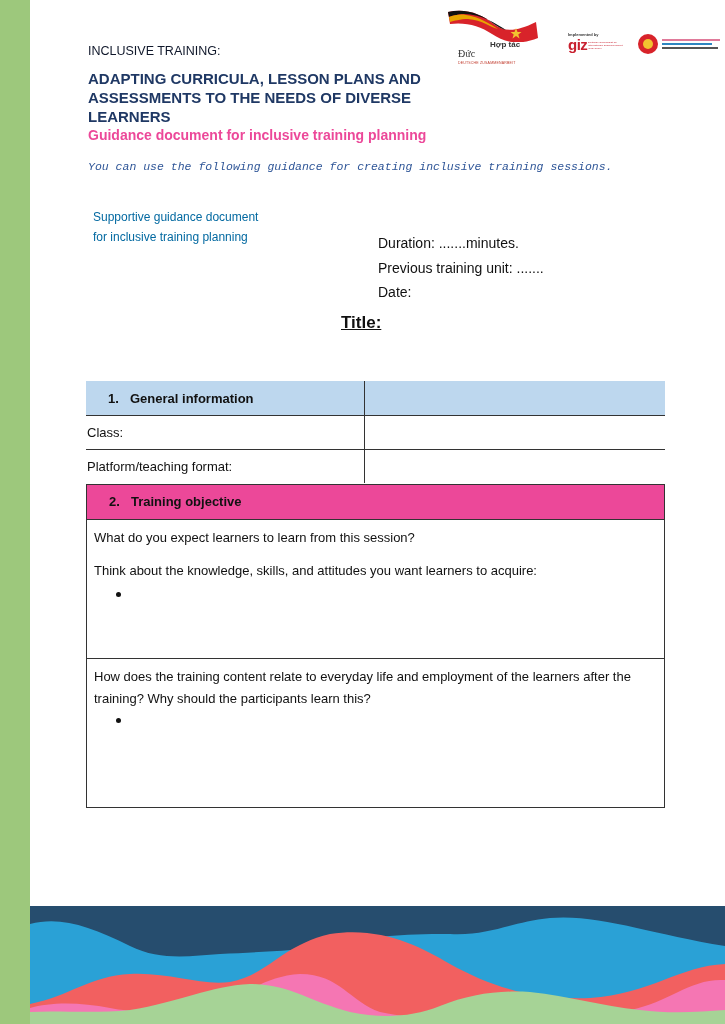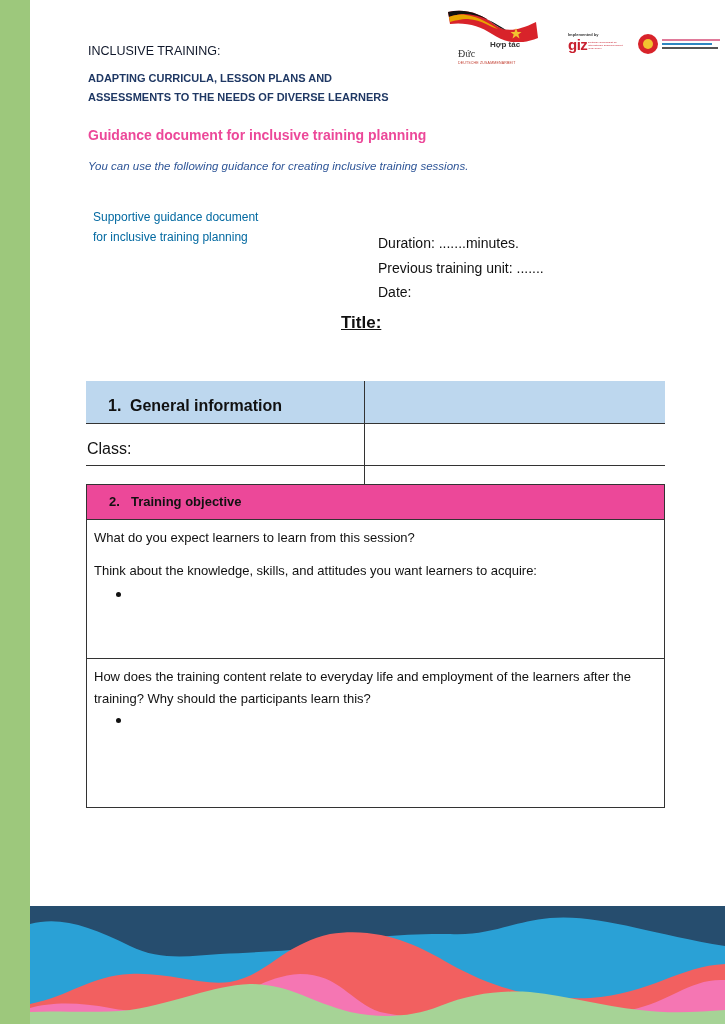--- a/index.html
+++ b/index.html
@@ -14,28 +14,28 @@
   .logo-giz { position:absolute; left:122px; top:24px; width:60px; height:30px; }
   .impl-text { position:absolute; left:0; top:0; font-size:4px; color:#333; white-space:nowrap; font-weight:bold; }
   .giz-text { position:absolute; left:0; top:5px; font-size:15px; font-weight:bold; color:#c8202f; line-height:15px; letter-spacing:-0.5px; }
   .giz-small { position:absolute; left:20px; top:9px; font-size:2.5px; color:#c8202f; line-height:3px; width:36px; }
   .logo-ministry { position:absolute; left:192px; top:26px; width:85px; height:26px; }
   .emblem { position:absolute; left:0; top:0; width:20px; height:20px; border-radius:50%; background:#d8232a; }
   .emblem::after { content:""; position:absolute; left:5px; top:5px; width:10px; height:10px; border-radius:50%; background:#f2c230; }
   .ministry-lines { position:absolute; left:24px; top:5px; width:60px; }
   .ministry-lines div { height:2px; margin-bottom:2px; }
   .h-incl { position:absolute; left:88px; top:44px; font-size:12.5px; font-weight:normal; color:#0f172a; }
-  .h-adapt { position:absolute; left:88px; top:69px; font-size:11px; font-weight:bold; color:#1f3864; line-height:19px; width:380px; }
+  .h-adapt { position:absolute; left:88px; top:69px; font-size:15px; font-weight:bold; color:#1f3864; line-height:19px; width:380px; }
   .h-guidance { position:absolute; left:88px; top:127px; font-size:14px; font-weight:bold; color:#ec4899; }
-  .h-italic { position:absolute; left:88px; top:160px; font-size:11.5px; font-style:italic; color:#2e5597; }
+  .h-italic { position:absolute; left:88px; top:160px; font-size:11.5px; font-style:italic; color:#2e5597;font-family:Liberation Mono, monospace; }
   .supportive { position:absolute; left:93px; top:207px; font-size:12px; line-height:20px; color:#0369a1; width:170px; }
   .meta { position:absolute; left:378px; top:231px; font-size:14px; line-height:24.5px; color:#111; }
   .title { position:absolute; left:341px; top:313px; font-size:17px; font-weight:bold; text-decoration:underline; color:#111; }
   .tbl1 { position:absolute; left:86px; top:381px; width:579px; border-collapse:collapse; }
-  .tbl1 td { font-size:16px; padding:8px 0 0 1px; height:33px; border-bottom:1px solid #333; }
+  .tbl1 td { font-size:13px; padding:0 0 0 1px; height:33px; border-bottom:1px solid #333; }
   .tbl1 .hdr td { background:#bdd7ee; height:34px; }
   .tbl1 td.c1 { width:256px; border-right:1px solid #333; }
   .tbl1 tr:last-child td { border-bottom:none; }
   .sec-label { font-weight:bold; padding-left:22px !important; }
   .sec-num { display:inline-block; width:22px; }
   .box2 { position:absolute; left:86px; top:484px; width:577px; border:1px solid #333; }
   .box2 .hdr { background:#ec4899; height:34px; line-height:34px; font-size:13px; font-weight:bold; padding-left:22px; border-bottom:1px solid #333; }
   .q { border-bottom:1px solid #333; padding:7px 6px 0 7px; font-size:13px; line-height:22px; position:relative; }
   .q:last-child { border-bottom:none; }
   .q p { margin:0; }

